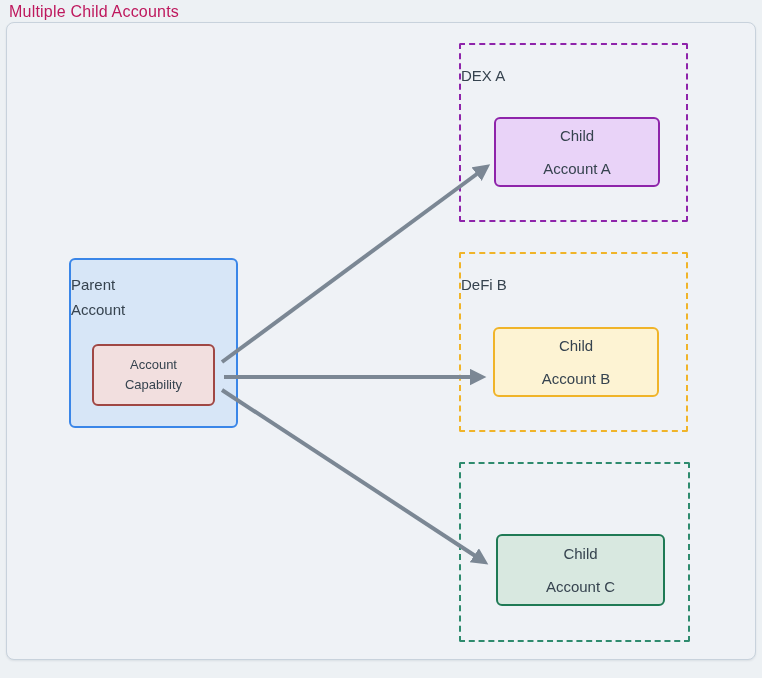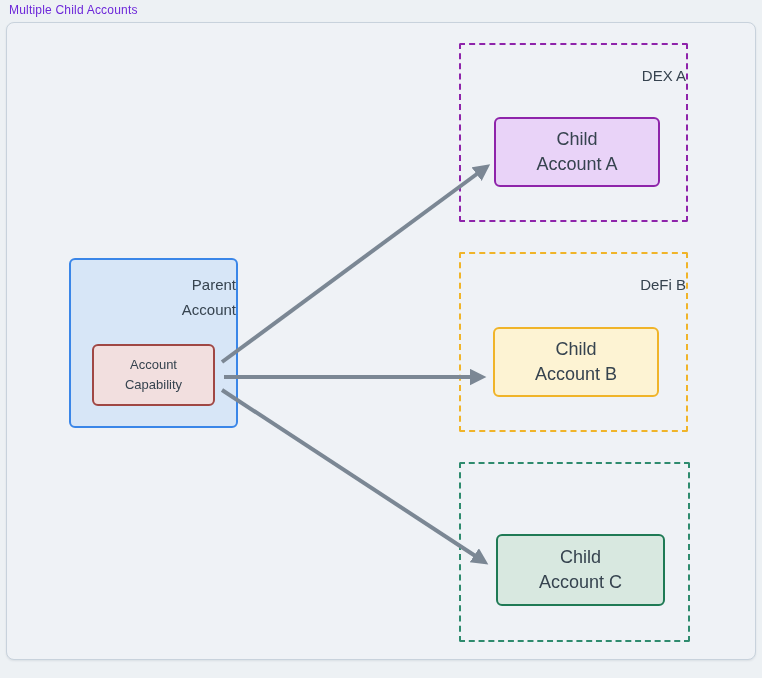--- a/index.html
+++ b/index.html
@@ -6,22 +6,22 @@
   html, body {
     width: 762px; height: 678px;
     font-family: "Liberation Sans", sans-serif;
     background: #edf1f4;
     position: relative;
     overflow: hidden;
   }
   .page-title {
     position: absolute;
     left: 9px; top: 3px;
-    font-size: 12px;
-    color: #6d28d9;
+    font-size: 16px;
+    color: #be185d;
     letter-spacing: 0.2px;
   }
   .frame {
     position: absolute;
     left: 6px; top: 22px;
     width: 750px; height: 638px;
     background: #eff2f6;
     border: 1px solid #c8d2dc;
     border-radius: 8px;
     box-shadow: 0 1px 2px rgba(70,90,110,0.12);
@@ -39,21 +39,21 @@
   .parent-box {
     left: 69px; top: 258px;
     width: 169px; height: 170px;
     background: #d7e6f7;
     border: 2px solid #3a86e8;
   }
   .parent-label {
     position: absolute;
     left: 0; top: 12px; width: 100%;
     font-size: 15px; line-height: 25px;
-    text-align: right;
+    text-align: left;
     color: #36434f;
     white-space: pre-line;
   }
   .capability-box {
     left: 92px; top: 344px;
     width: 123px; height: 62px;
     background: #f2dfdf;
     border: 2px solid #a04744;
     font-size: 13px; line-height: 20px;
   }
@@ -61,26 +61,26 @@
     position: absolute;
     width: 229px; height: 180px;
     border-radius: 2px;
   }
   .group--a { left: 459px; top: 43px;  height: 179px; border: 2px dashed #8e24aa; }
   .group--b { left: 459px; top: 252px; border: 2px dashed #f0b429; text-decoration: underline; }
   .group--c { left: 459px; top: 462px; width: 231px; border: 2px dashed #2e8b6e; }
   .group-label {
     position: absolute;
     left: 0; top: 22px; width: 100%;
-    text-align: right;
+    text-align: left;
     font-size: 15px;
     color: #36434f;
   }
   .child-box {
-    font-size: 18px; line-height: 25px;
+    font-size: 15px; line-height: 33px;
   }
   .child--a {
     left: 33px; top: 72px;
     width: 166px; height: 70px;
     background: #e9d3f8;
     border: 2px solid #8e24aa;
   }
   .child--b {
     left: 32px; top: 73px;
     width: 166px; height: 70px;

